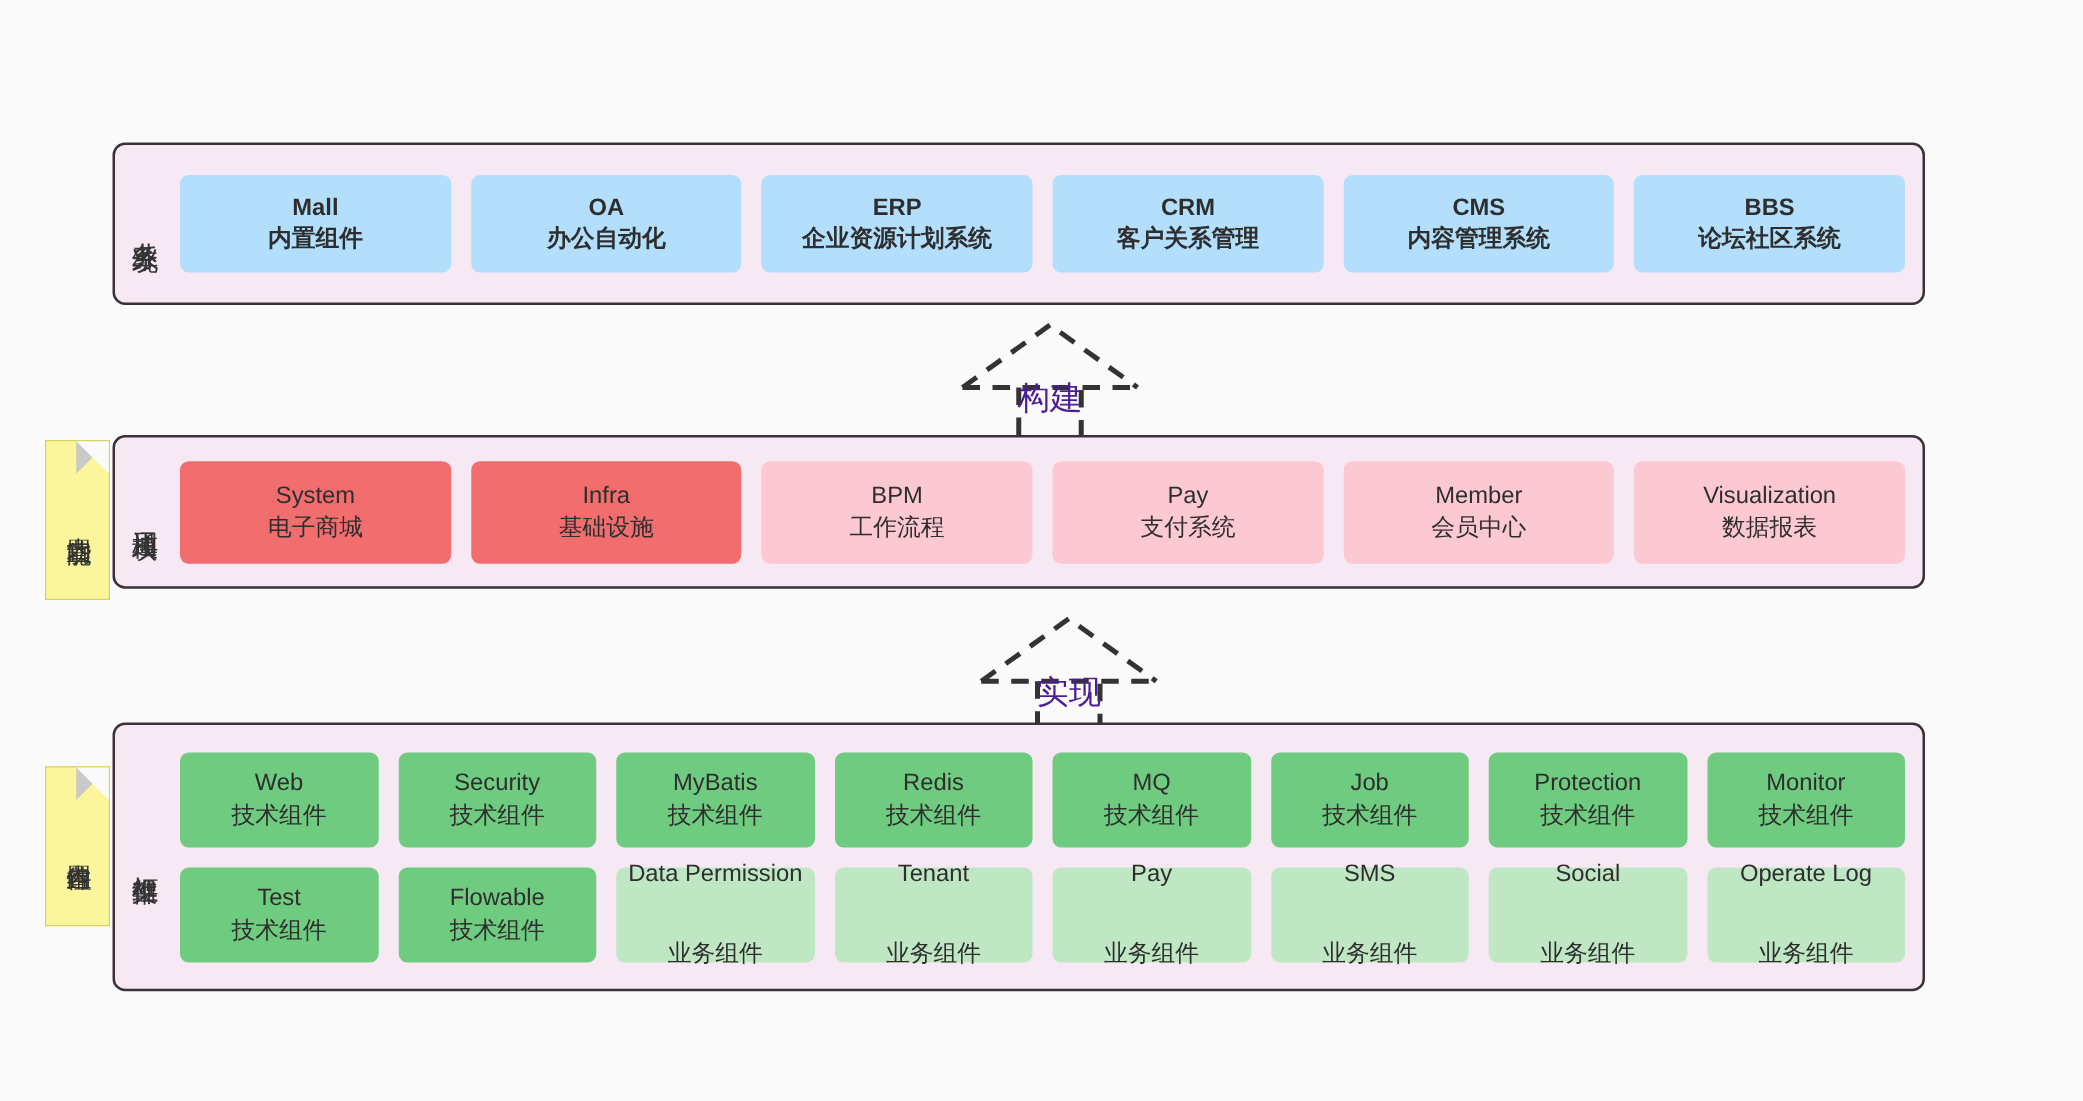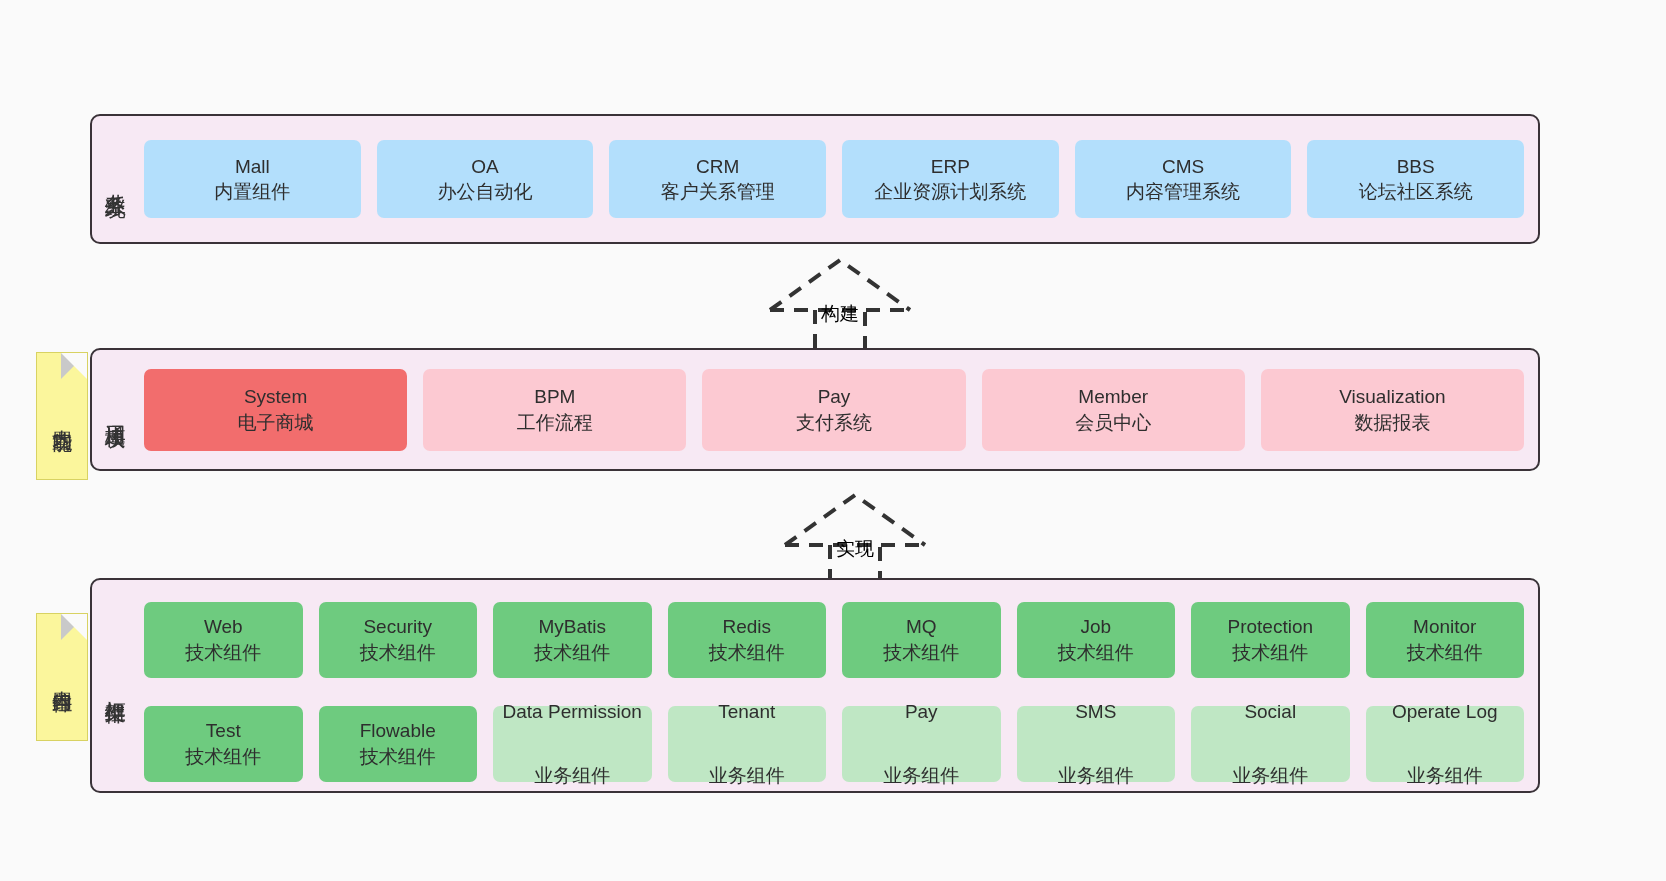--- a/index.html
+++ b/index.html
@@ -79,24 +79,24 @@
     padding: 6px 4px;
     box-sizing: border-box;
     user-select: none;
   }
   .card .card-en { white-space: nowrap; }
   .card .card-cn { white-space: nowrap; }
   .card.wrap .card-en { white-space: normal; }
 
   .row-biz .card  { height: 78px; }
   .row-mod .card  { height: 82px; }
-  .row-fw  .card  { height: 76px; margin-top: 12px; }
+  .row-fw  .card  { height: 76px; }
 
   
-  .c-blue        { background: #b3dffc; }
+  .c-blue        { background: #b3dffc; font-weight: bold; }
   .c-red         { background: #f26d6d; }
   .c-pink        { background: #fcc9d2; }
   .c-green       { background: #6ecb7f; }
   .c-lightgreen  { background: #bfe7c4; gap: 38px; }
 
   
   .note {
     position: absolute;
     box-sizing: border-box;
     background: #fbf69c;
@@ -141,22 +141,22 @@
     position: absolute;
     width: 160px;
     height: 100px;
   }
   .connector svg { display: block; overflow: visible; }
   .connector .conn-label {
     position: absolute;
     left: 50%;
     top: 46px;
     transform: translateX(-50%);
-    font-size: 19px;
-    color: #000000;
+    font-size: 26px;
+    color: #4c1d95;
     background: transparent;
     padding: 0 2px;
     white-space: nowrap;
     user-select: none;
   }
 </style>
 </head>
 <body>
 
 <div class="canvas">
@@ -170,27 +170,27 @@
           <span class="card-en">Mall</span>
           <span class="card-cn">内置组件</span>
         </div>
 
         <div class="card c-blue">
           <span class="card-en">OA</span>
           <span class="card-cn">办公自动化</span>
         </div>
 
         <div class="card c-blue">
+          <span class="card-en">ERP</span>
+          <span class="card-cn">企业资源计划系统</span>
+        </div>
+
+        <div class="card c-blue">
           <span class="card-en">CRM</span>
           <span class="card-cn">客户关系管理</span>
-        </div>
-
-        <div class="card c-blue">
-          <span class="card-en">ERP</span>
-          <span class="card-cn">企业资源计划系统</span>
         </div>
 
         <div class="card c-blue">
           <span class="card-en">CMS</span>
           <span class="card-cn">内容管理系统</span>
         </div>
 
         <div class="card c-blue">
           <span class="card-en">BBS</span>
           <span class="card-cn">论坛社区系统</span>
@@ -218,20 +218,24 @@
   <div class="layer" style="left:90px; top:348px; width:1450px; height:123px;">
     <div class="layer-title">通用模块</div>
     <div class="layer-body">
       <div class="card-row row-mod">
 
         <div class="card c-red">
           <span class="card-en">System</span>
           <span class="card-cn">电子商城</span>
         </div>
 
+        <div class="card c-red">
+          <span class="card-en">Infra</span>
+          <span class="card-cn">基础设施</span>
+        </div>
 
         <div class="card c-pink">
           <span class="card-en">BPM</span>
           <span class="card-cn">工作流程</span>
         </div>
 
         <div class="card c-pink">
           <span class="card-en">Pay</span>
           <span class="card-cn">支付系统</span>
         </div>

